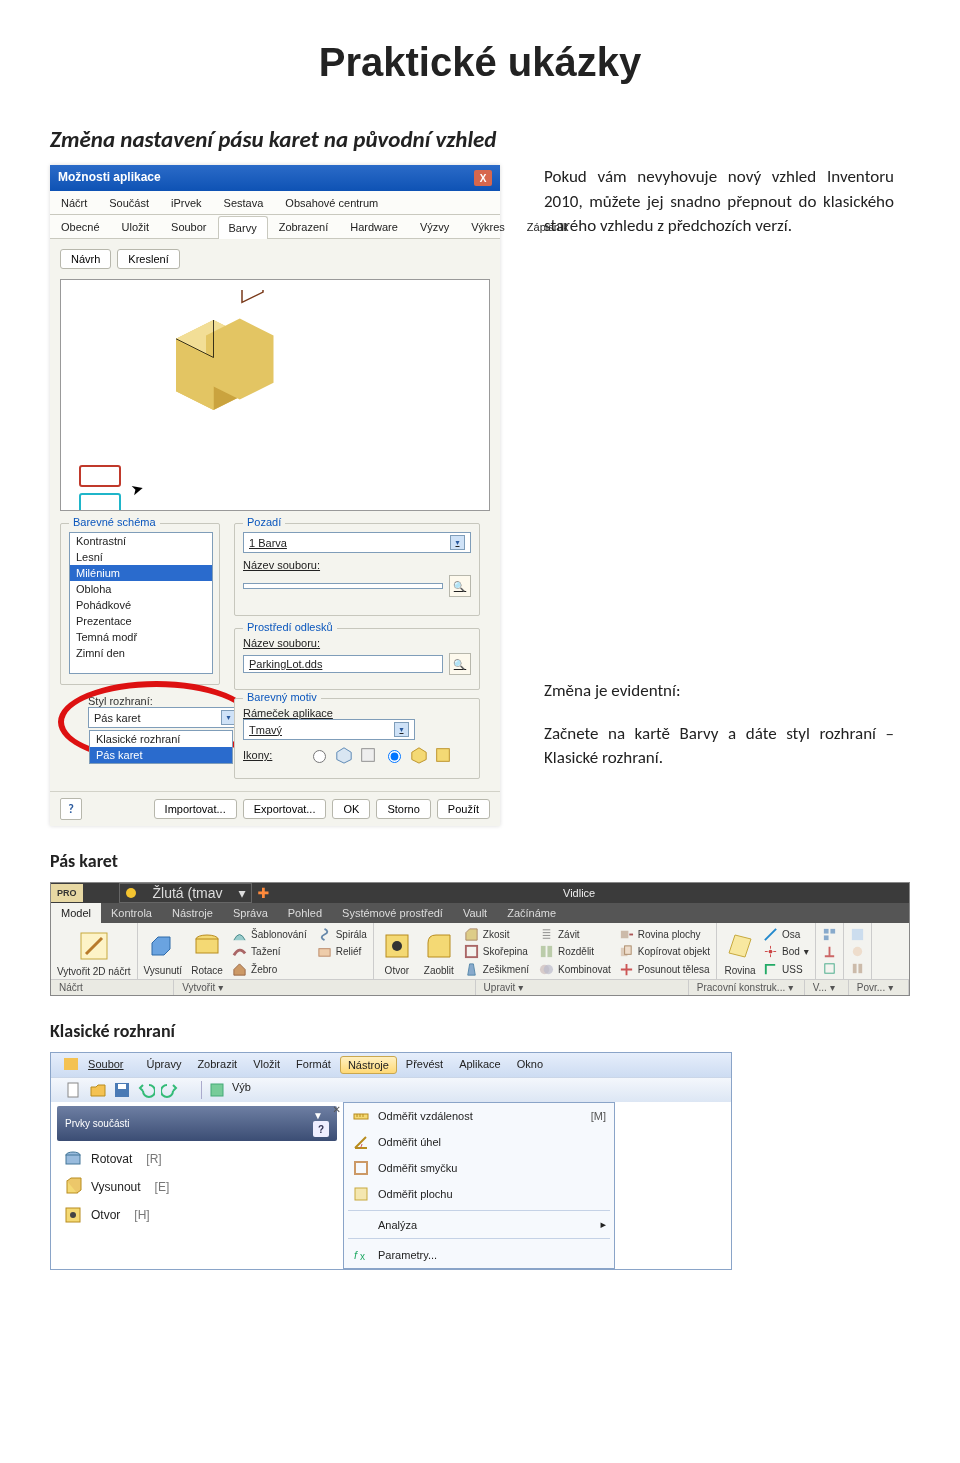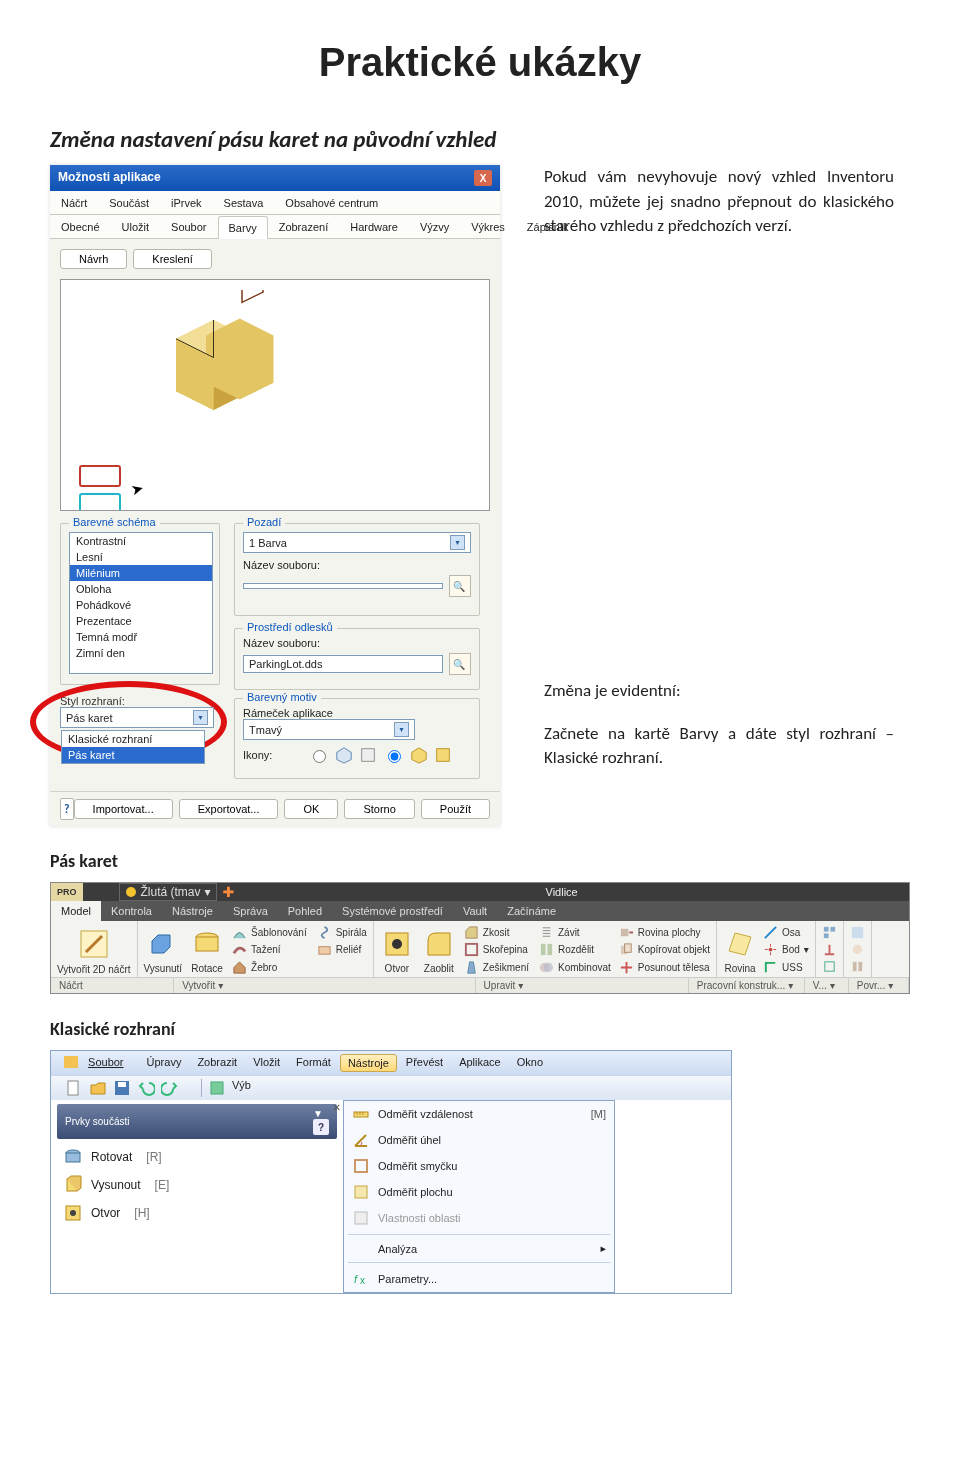--- a/index.html
+++ b/index.html
@@ -11,56 +11,56 @@
 .right-col { font-size:17px; line-height:1.45; text-align:justify; }
 .right-col p { margin:0 16px 18px; }
 .dlg { width:450px; display:inline-block; box-shadow:0 0 4px rgba(0,0,0,.15); }
 .dlg-title { background:linear-gradient(#2b6bc8,#0e52b4); color:#fff; font:bold 12px Tahoma,sans-serif; padding:5px 8px; display:flex; justify-content:space-between; }
 .dlg-title .close { background:#d7674d; color:#fff; width:18px; height:16px; display:flex; align-items:center; justify-content:center; border-radius:2px; font-size:10px; }
 .tabs { display:flex; font:11px Tahoma,sans-serif; background:#fcfcf9; border-bottom:1px solid #c9c9bf; }
 .tabs .tab { padding:5px 10px; border:1px solid transparent; border-bottom:none; }
 .tabs .tab.active { background:#fff; border-color:#c9c9bf; border-radius:3px 3px 0 0; position:relative; top:1px; }
 .dlg-body { background:#f4f4ee; padding:6px 10px 12px; font:11px Tahoma,sans-serif; }
 .toolbar-btns { display:flex; gap:6px; margin:4px 0 10px; }
-.t-btn { border:1px solid #b7b7ac; background:#fff; border-radius:3px; padding:3px 18px; font:11px Tahoma,sans-serif; }
+.t-btn { border:1px solid #b7b7ac; background:#fff; border-radius:3px; padding:3px 10px; font:11px Tahoma,sans-serif; }
 .viewport { background:#fff; border:1px solid #999; height:230px; position:relative; overflow:hidden; }
 .cube-group { position:absolute; left:85px; top:10px; }
 .iso-cube { width:150px; height:150px; }
 .swatches { position:absolute; left:18px; top:185px; display:flex; flex-direction:column; gap:6px; }
 .swatch { width:38px; height:18px; border-radius:3px; border:2px solid; }
 .swatch.red { border-color:#c0392b; }
 .swatch.cyan { border-color:#1fb5c9; }
 .cursor { position:absolute; left:70px; top:200px; font-size:15px; color:#000; transform:rotate(-15deg); }
 .two-col { display:flex; gap:14px; margin-top:12px; }
 .group { border:1px solid #c7c7bd; border-radius:2px; padding:8px 8px 10px; background:#f4f4ee; position:relative; }
 .group .label { position:absolute; top:-8px; left:8px; background:#f4f4ee; padding:0 4px; color:#0a56bd; font-size:11px; }
 .listbox { width:142px; height:140px; background:#fff; border:1px solid #7f9db9; font:11px Tahoma,sans-serif; overflow:hidden; }
 .listbox .item { padding:2px 6px; }
 .listbox .item.sel { background:#2a6bcd; color:#fff; }
 .field-row { display:flex; align-items:center; gap:6px; margin:4px 0; }
 .combo { flex:1; display:flex; align-items:center; justify-content:space-between; background:#fff; border:1px solid #7f9db9; padding:2px 5px; font:11px Tahoma,sans-serif; }
 .combo .arrow { width:13px; height:13px; background:#cfe2f7; border:1px solid #7f9db9; display:flex; align-items:center; justify-content:center; font-size:8px; color:#2a5a9e; }
-.rightgroup { width:246px; }
+.rightgroup { width:246px;text-decoration:underline; }
 .browse-btn { width:20px; height:20px; border:1px solid #b7b7ac; background:#fdf9ed; display:flex; align-items:center; justify-content:center; font-size:10px; }
-.styl-row { margin-top:10px; position:relative; }
+.styl-row { margin-top:10px; position:relative;margin-left:28px; }
 .red-circle { position:absolute; left:-30px; top:-14px; width:185px; height:70px; border:6px solid #d11; border-radius:50%; pointer-events:none; }
 .dd-open { position:absolute; left:0; top:22px; background:#fff; border:1px solid #7f9db9; width:142px; z-index:2; }
 .dd-open .opt { padding:2px 6px; font:11px Tahoma,sans-serif; }
 .dd-open .opt.sel { background:#2a6bcd; color:#fff; }
 .icons-row { display:flex; gap:6px; align-items:center; }
 .ico { width:18px; height:18px; }
 .dlg-footer { display:flex; justify-content:space-between; align-items:center; padding:6px 10px; background:#f4f4ee; border-top:1px solid #d2d2c8; }
 .dlg-footer .right { display:flex; gap:6px; }
 .help { width:20px; height:20px; border:1px solid #b7b7ac; border-radius:2px; background:#fff; display:flex; align-items:center; justify-content:center; color:#2a5a9e; font-weight:bold; font-size:12px; }
 
 .ribbon-wrap { border:1px solid #888; margin-top:10px; font-family:Tahoma,sans-serif; }
 .rib-top { background:#3b3b3b; color:#d9d9d9; font-size:10px; display:flex; align-items:center; }
 .rib-top .pro { background:#e7d8a3; color:#333; padding:4px 6px; font-weight:bold; font-size:9px; }
 .rib-top .icons { display:flex; gap:5px; padding:3px 8px; }
-.rib-top .combo2 { background:#3b3b3b; border:1px solid #666; color:#ddd; padding:1px 5px; font-size:12px; display:flex; align-items:center; gap:4px; }
+.rib-top .combo2 { background:#3b3b3b; border:1px solid #666; color:#ddd; padding:1px 5px; font-size:14px; display:flex; align-items:center; gap:16px; }
 .rib-top .add { color:#ff8a3c; font-size:14px; margin-left:6px; }
 .rib-top .title { flex:1; text-align:center; color:#eee; font-size:11px; }
 .rib-tabs { background:#555; color:#ddd; font-size:11px; display:flex; }
 .rib-tabs .rt { padding:4px 10px; }
 .rib-tabs .rt.active { background:#f3f3ef; color:#222; }
 .rib-body { background:#f3f3ef; display:flex; font-size:10px; color:#333; }
 .rib-panel { border-right:1px solid #ccc; padding:4px 6px 2px; display:flex; flex-direction:column; }
 .rib-panel.big { align-items:center; }
 .rib-panel .big-icon { width:34px; height:34px; margin:2px 0; }
 .rib-panel .lbl { text-align:center; margin-top:1px; font-size:10px; }
@@ -608,26 +608,20 @@
               <rect x="3" y="3" width="12" height="12" fill="none" stroke="#c96" stroke-width="2"></rect>
             </svg>
         <span>Odměřit smyčku</span>
       </div>
       <div class="mi">
         <svg class="mico" viewBox="0 0 18 18">
               <rect x="3" y="3" width="12" height="12" fill="#f4e7b0" stroke="#c7a93e"></rect>
             </svg>
         <span>Odměřit plochu</span>
       </div>
-      <div class="mi disabled">
-        <svg class="mico" viewBox="0 0 18 18">
-              <rect x="3" y="3" width="12" height="12" fill="#eee" stroke="#bbb"></rect>
-            </svg>
-        <span>Vlastnosti oblasti</span>
-      </div>
       <div class="sep"></div>
       <div class="mi">
         <span style="width:18px"></span>
             <span>Analýza</span>
             <span class="arr">▸</span>
       </div>
       <div class="sep"></div>
       <div class="mi">
         <svg class="mico" viewBox="0 0 18 18">
               <text x="2" y="13" font-size="11" font-style="italic" fill="#2a6">f</text>

